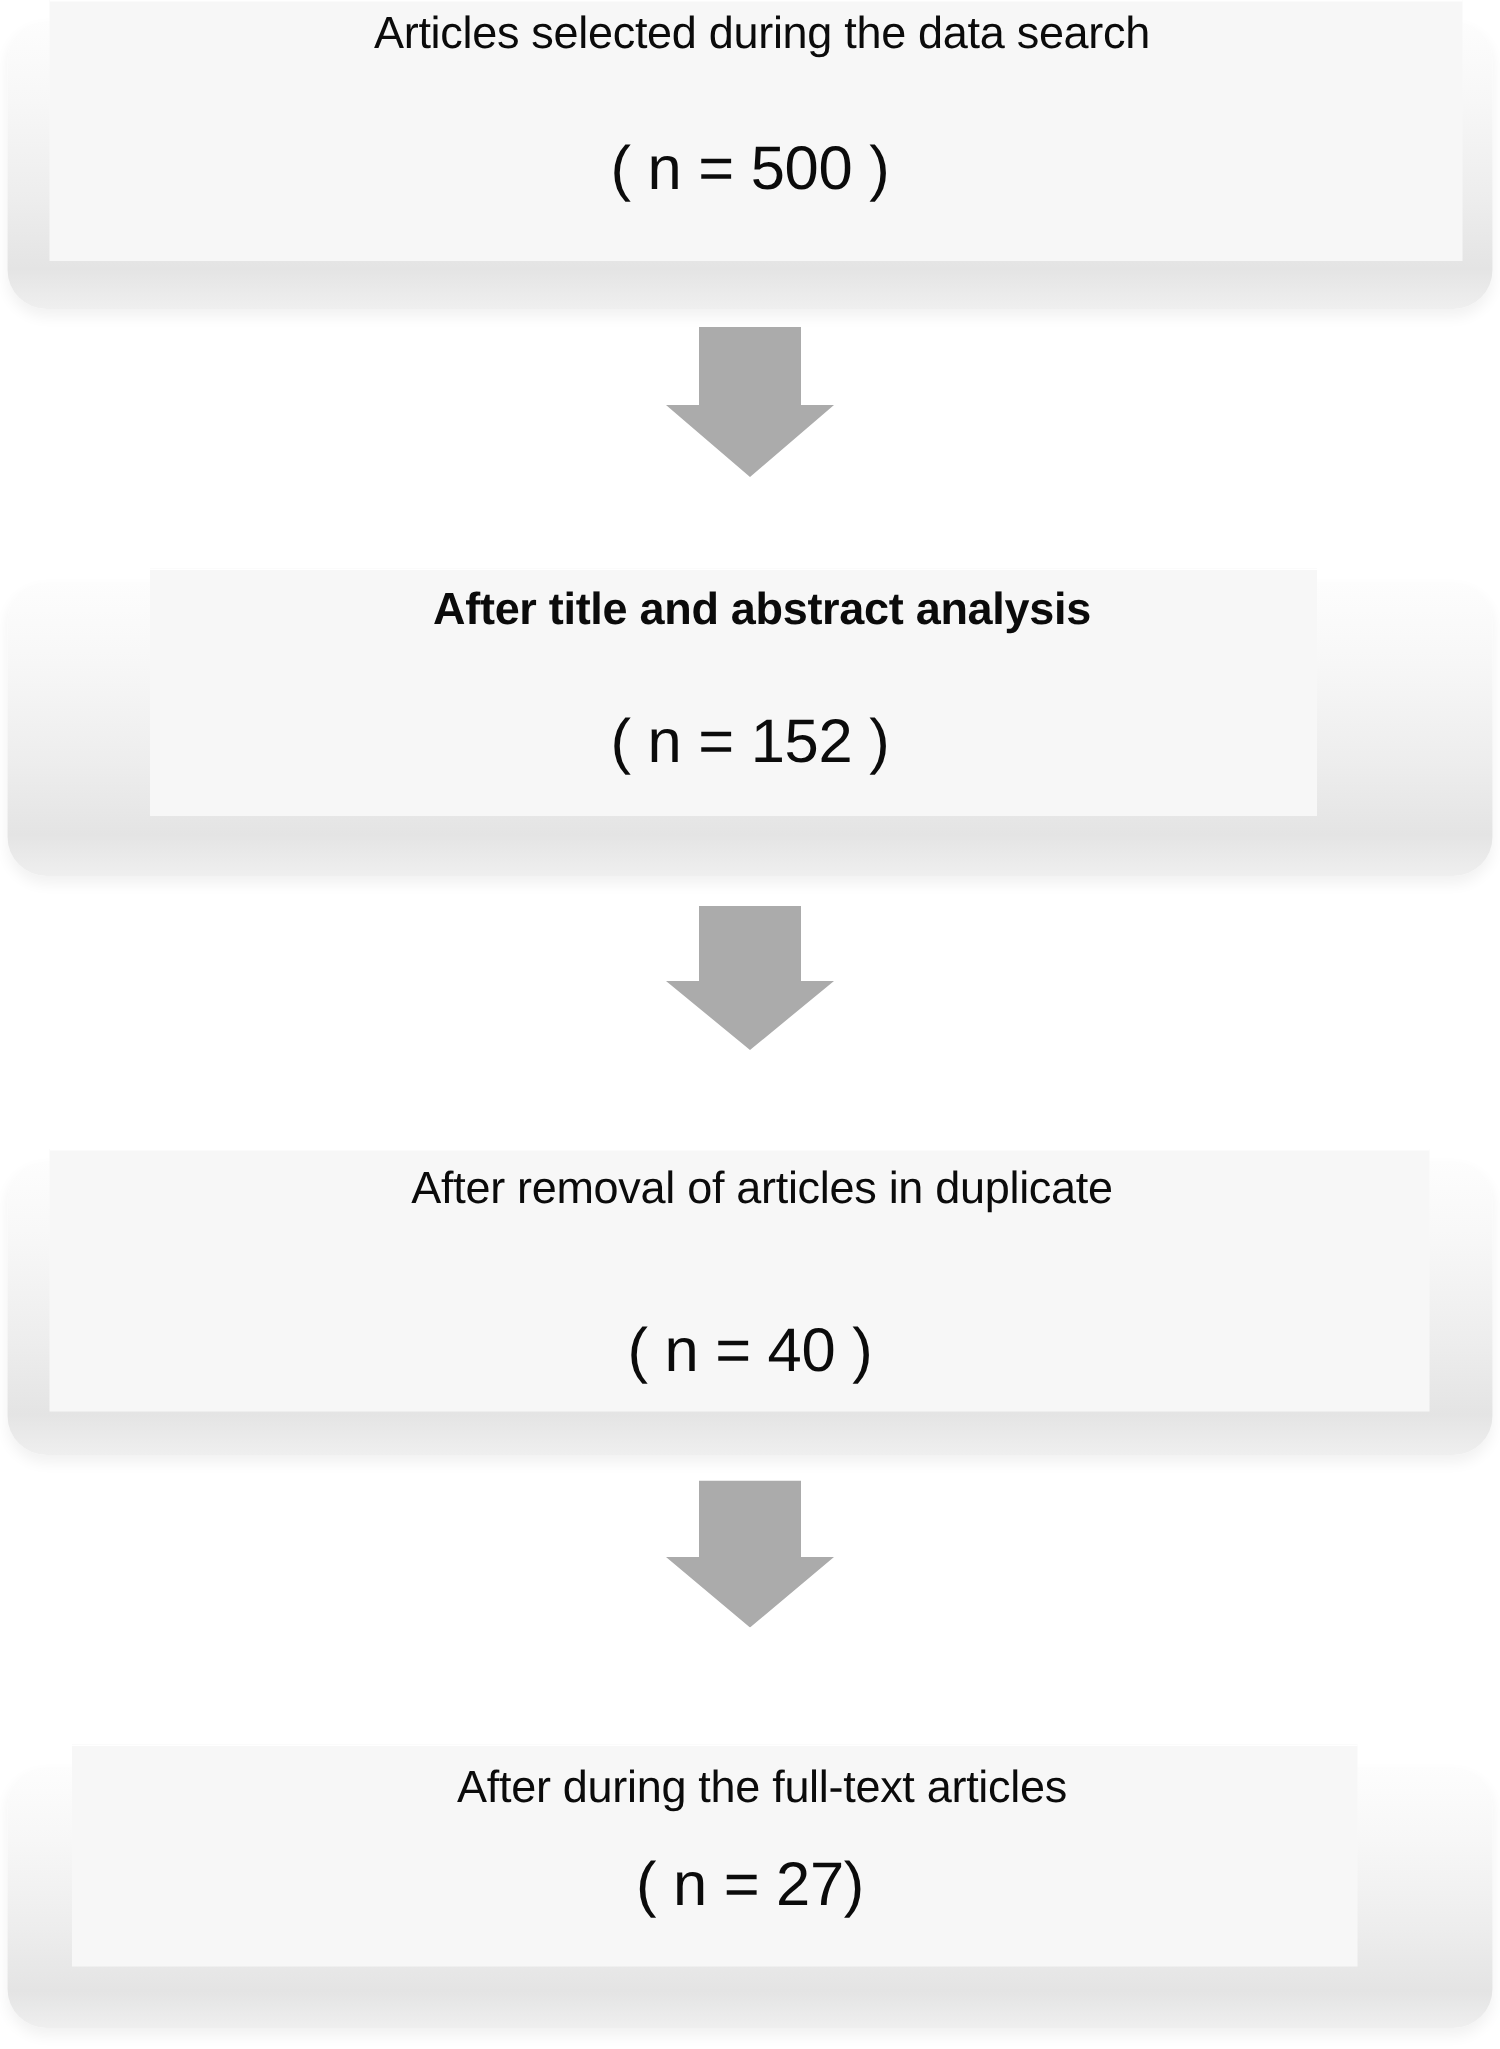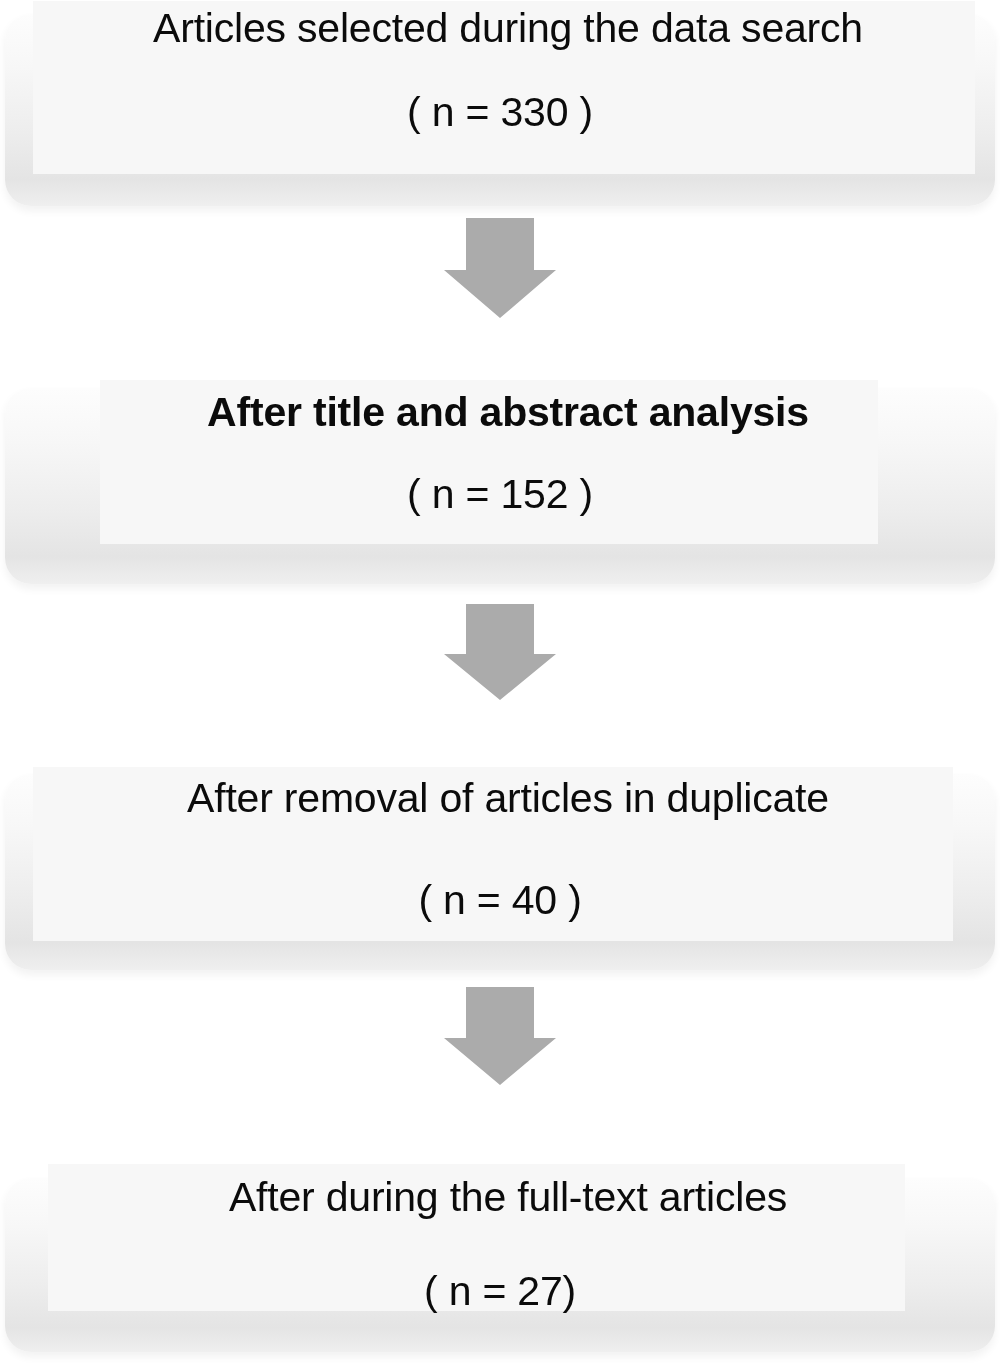--- a/index.html
+++ b/index.html
@@ -55,21 +55,21 @@
     position: absolute;
     left: 0;
     right: 0;
     text-align: center;
     color: #0b0b0b;
     font-size: 40px;
     line-height: 1.0;
     letter-spacing: -0.2px;
     white-space: nowrap;
   }
-  .stage-text.line-title { font-size: 41px; padding-left: 16px; }
+  .stage-text.line-title { font-size: 30px; padding-left: 16px; }
   .stage-text.line-count { font-size: 41px; }
 
   
   .arrow {
     position: absolute;
     left: 0;
     width: 1000px;
   }
   .arrow svg { display: block; margin: 0 auto; }
 
@@ -85,36 +85,36 @@
   #stage-2 .t2 { top: 474px; }
 
   #stage-3 .stage-plate { top: 774px;  height: 196px; }
   #stage-3 .stage-card  { left: 33px;  right: 47px;  top: 766px; height: 175px; }
   #stage-3 .t1 { top: 778px; }
   #stage-3 .t2 { top: 860px; margin-top: 20px; }
 
   #stage-4 .stage-plate { top: 1178px; height: 174px; }
   #stage-4 .stage-card  { left: 48px;  right: 95px;  top: 1163px; height: 148px; }
   #stage-4 .t1 { top: 1177px; }
-  #stage-4 .t2 { top: 1271px; text-align: center; }
+  #stage-4 .t2 { top: 1236px; text-align: center; }
 
   #arrow-1 { top: 218px; }
   #arrow-2 { top: 604px; }
   #arrow-3 { top: 987px; }
 </style>
 </head>
 <body>
 
 <div id="flowchart">
 
   <div class="stage" id="stage-1">
     <div class="stage-plate"></div>
     <div class="stage-card"></div>
     <div class="stage-text line-title t1">Articles selected during the data search</div>
-    <div class="stage-text line-count t2">( n = 330 )</div>
+    <div class="stage-text line-count t2">( n = 500 )</div>
   </div>
 
   <div class="arrow" id="arrow-1">
     <span>
       <svg width="112" height="100" viewBox="0 0 112 100" aria-hidden="true">
         <polygon points="22,0 90,0 90,52 112,52 56,100 0,52 22,52" fill="#ababab"></polygon>
       </svg>
     </span>
   </div>
 

